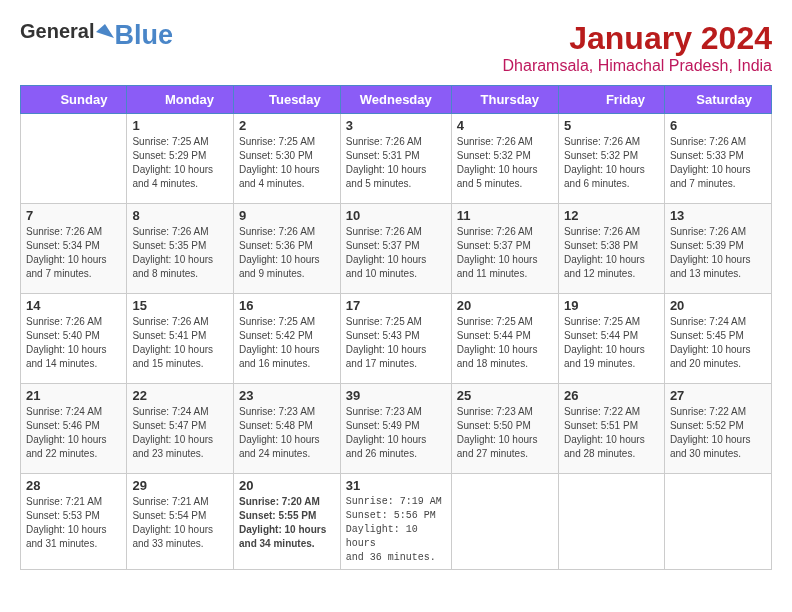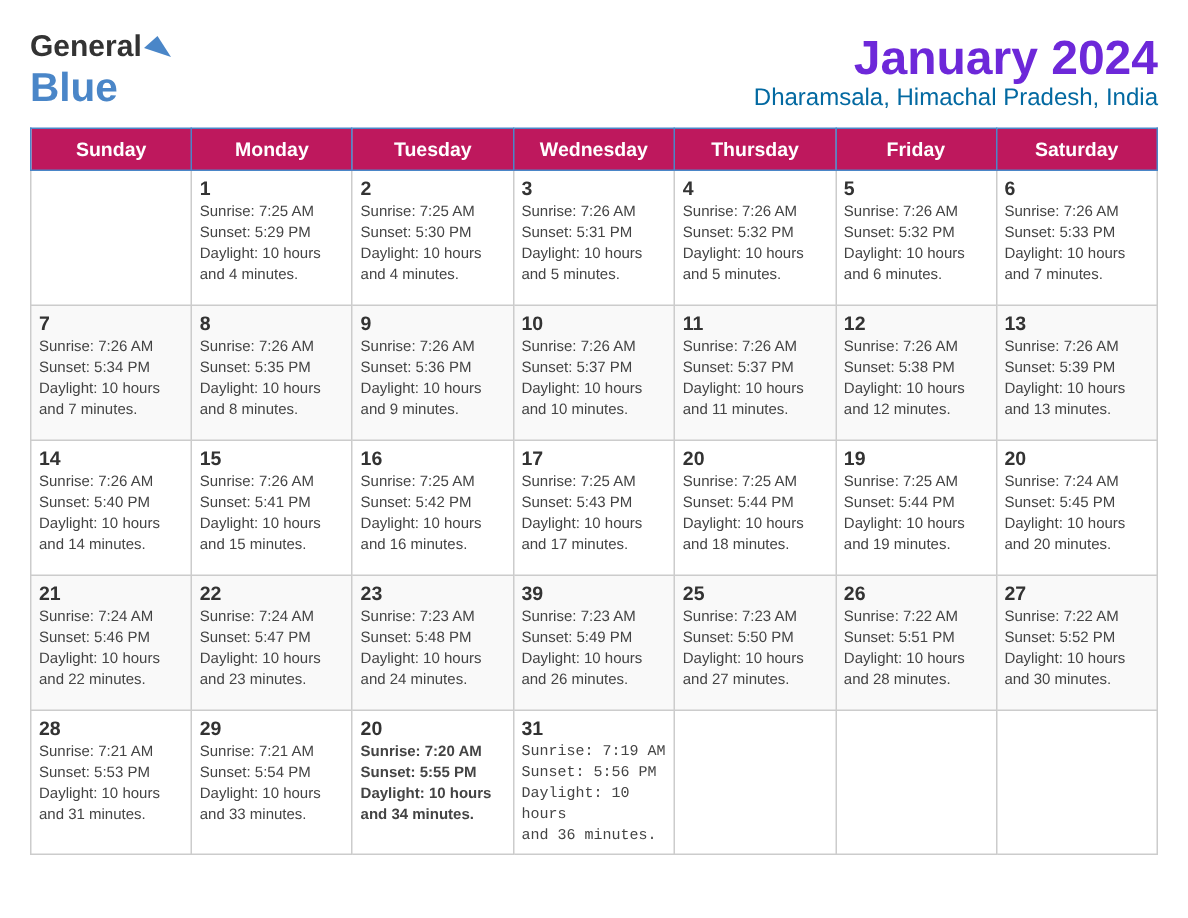--- a/index.html
+++ b/index.html
@@ -11,49 +11,49 @@
       padding: 20px;
     }
     .header-area {
       display: flex;
       justify-content: space-between;
       align-items: flex-start;
       margin-bottom: 10px;
     }
     .logo {
       display: flex;
-      flex-direction: column;
+      flex-direction: row;
       align-items: flex-start;
     }
     .logo-line {
       display: flex;
       align-items: center;
     }
     .title-area {
       text-align: right;
     }
     .cal-title {
       font-size: 32px;
       font-weight: bold;
-      color: #6d28d9;
+      color: #b91c1c;
     }
     .cal-subtitle {
       font-size: 16px;
-      color: #0369a1;
+      color: #be185d;
     }
     table {
       width: 100%;
       border-collapse: collapse;
       font-size: 11px;
     }
     thead tr th {
-      background-color: #be185d;
+      background-color: #8b5cf6;
       color: #fff;
-      padding: 6px 4px;
-      text-align: center;
+      padding: 6px 19px;
+      text-align: right;
       font-size: 13px;
       border: 1px solid #4a86c8;
     }
     tbody tr td {
       border: 1px solid #ccc;
       vertical-align: top;
       padding: 4px 5px;
       min-height: 80px;
       height: 90px;
       width: 108px;

